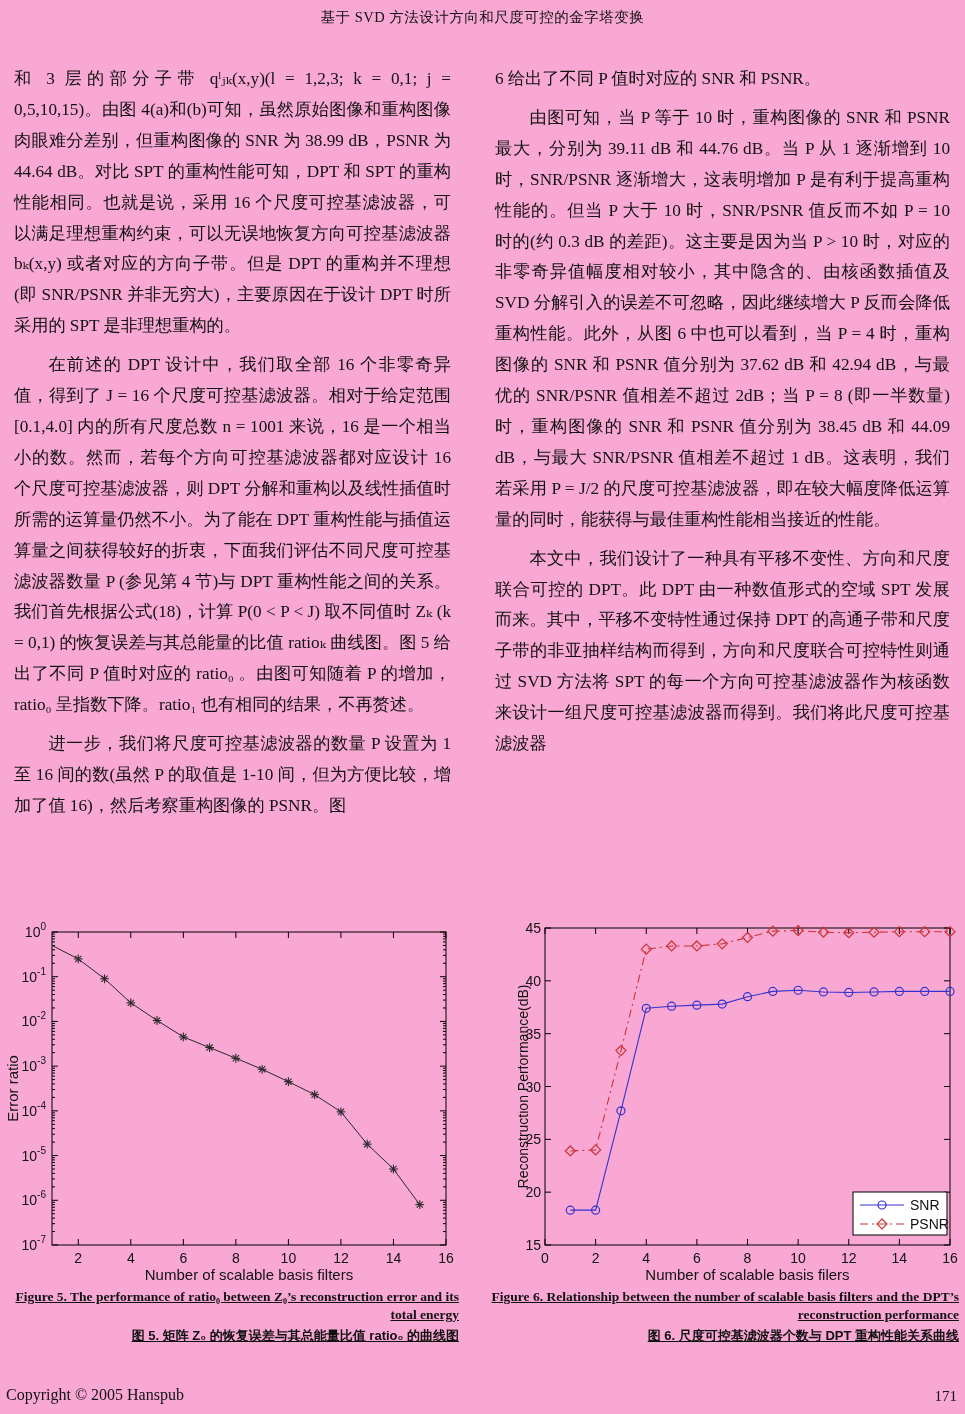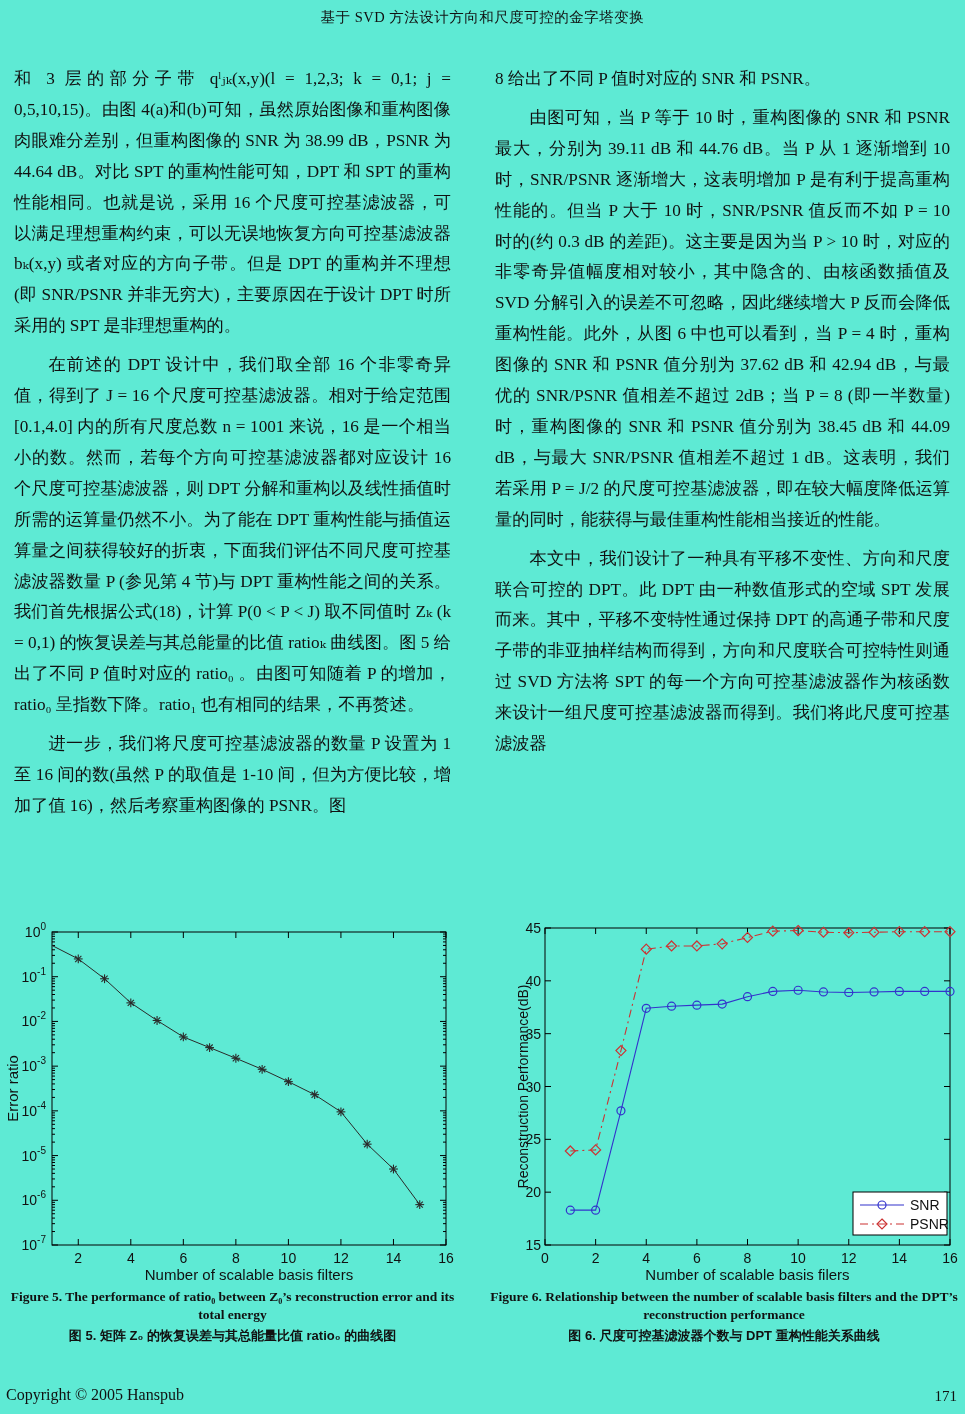--- a/index.html
+++ b/index.html
@@ -1,28 +1,28 @@
 <!DOCTYPE html>
 <html><head>
 <meta charset="utf-8">
 <style>
   html,body{margin:0;padding:0;background:#888;}
-  .page{position:relative;width:965px;height:1414px;background:#5eead4;overflow:hidden;
+  .page{position:relative;width:965px;height:1414px;background:#f9a8d4;overflow:hidden;
         font-family:"Liberation Serif","DejaVu Serif",serif;color:#111;}
   .header{position:absolute;top:8px;left:0;width:100%;text-align:center;
           font-size:14.5px;letter-spacing:0.5px;}
   .col{position:absolute;top:56px;font-size:17.2px;line-height:30.9px;text-align:justify;}
   .col-left{left:6px;width:453px;}
   .col-right{left:487px;width:471px;}
   .col p{margin:8px;text-align:justify;}
   .indent{text-indent:2em;}
   .section-heading{font-size:20px;font-weight:bold;margin:13px 0 11px 0;
                    font-family:"Liberation Sans","DejaVu Sans",sans-serif;}
   .figure{position:absolute;}
-  .caption{position:absolute;text-align:center;}
+  .caption{position:absolute;text-align:right;text-decoration:underline;}
   .caption .en{font-weight:bold;font-size:13.5px;line-height:17.5px;
                font-family:"Liberation Serif","DejaVu Serif",serif;}
   .caption .zh{font-weight:bold;font-size:13px;margin-top:4px;
                font-family:"Liberation Sans","DejaVu Sans",sans-serif;}
   .footer-left{position:absolute;left:6px;top:1386px;font-size:16px;}
   .footer-right{position:absolute;right:8px;top:1388px;font-size:15px;text-align:center;}
   svg text{font-family:"Liberation Sans","DejaVu Sans",sans-serif;fill:#111;}
 </style>
 </head>
 <body>
@@ -31,21 +31,21 @@
 
   <div class="header">基于 SVD 方法设计方向和尺度可控的金字塔变换</div>
 
   <div class="col col-left">
     <p>和 3 层的部分子带 qˡⱼₖ(x,y)(l = 1,2,3; k = 0,1; j = 0,5,10,15)。由图 4(a)和(b)可知，虽然原始图像和重构图像肉眼难分差别，但重构图像的 SNR 为 38.99 dB，PSNR 为 44.64 dB。对比 SPT 的重构性能可知，DPT 和 SPT 的重构性能相同。也就是说，采用 16 个尺度可控基滤波器，可以满足理想重构约束，可以无误地恢复方向可控基滤波器 bₖ(x,y) 或者对应的方向子带。但是 DPT 的重构并不理想(即 SNR/PSNR 并非无穷大)，主要原因在于设计 DPT 时所采用的 SPT 是非理想重构的。</p>
     <p class="indent">在前述的 DPT 设计中，我们取全部 16 个非零奇异值，得到了 J = 16 个尺度可控基滤波器。相对于给定范围 [0.1,4.0] 内的所有尺度总数 n = 1001 来说，16 是一个相当小的数。然而，若每个方向可控基滤波器都对应设计 16 个尺度可控基滤波器，则 DPT 分解和重构以及线性插值时所需的运算量仍然不小。为了能在 DPT 重构性能与插值运算量之间获得较好的折衷，下面我们评估不同尺度可控基滤波器数量 P (参见第 4 节)与 DPT 重构性能之间的关系。我们首先根据公式(18)，计算 P(0 &lt; P &lt; J) 取不同值时 Zₖ (k = 0,1) 的恢复误差与其总能量的比值 ratioₖ 曲线图。图 5 给出了不同 P 值时对应的 ratio₀ 。由图可知随着 P 的增加，ratio₀ 呈指数下降。ratio₁ 也有相同的结果，不再赘述。</p>
     <p class="indent">进一步，我们将尺度可控基滤波器的数量 P 设置为 1 至 16 间的数(虽然 P 的取值是 1-10 间，但为方便比较，增加了值 16)，然后考察重构图像的 PSNR。图</p>
   </div>
 
   <div class="col col-right">
-    <p>8 给出了不同 P 值时对应的 SNR 和 PSNR。</p>
+    <p>6 给出了不同 P 值时对应的 SNR 和 PSNR。</p>
     <p class="indent">由图可知，当 P 等于 10 时，重构图像的 SNR 和 PSNR 最大，分别为 39.11 dB 和 44.76 dB。当 P 从 1 逐渐增到 10 时，SNR/PSNR 逐渐增大，这表明增加 P 是有利于提高重构性能的。但当 P 大于 10 时，SNR/PSNR 值反而不如 P = 10 时的(约 0.3 dB 的差距)。这主要是因为当 P &gt; 10 时，对应的非零奇异值幅度相对较小，其中隐含的、由核函数插值及 SVD 分解引入的误差不可忽略，因此继续增大 P 反而会降低重构性能。此外，从图 6 中也可以看到，当 P = 4 时，重构图像的 SNR 和 PSNR 值分别为 37.62 dB 和 42.94 dB，与最优的 SNR/PSNR 值相差不超过 2dB；当 P = 8 (即一半数量)时，重构图像的 SNR 和 PSNR 值分别为 38.45 dB 和 44.09 dB，与最大 SNR/PSNR 值相差不超过 1 dB。这表明，我们若采用 P = J/2 的尺度可控基滤波器，即在较大幅度降低运算量的同时，能获得与最佳重构性能相当接近的性能。</p>
     <p class="indent">本文中，我们设计了一种具有平移不变性、方向和尺度联合可控的 DPT。此 DPT 由一种数值形式的空域 SPT 发展而来。其中，平移不变特性通过保持 DPT 的高通子带和尺度子带的非亚抽样结构而得到，方向和尺度联合可控特性则通过 SVD 方法将 SPT 的每一个方向可控基滤波器作为核函数来设计一组尺度可控基滤波器而得到。我们将此尺度可控基滤波器</p>
   </div>
 
   <svg id="fig5" class="figure" style="left:6px;top:920px;" width="452" height="364">
       <rect x="46" y="12" width="394" height="313" fill="none" stroke="#000" stroke-width="1"></rect>
       <line x1="72.26666666666667" y1="325" x2="72.26666666666667" y2="319" stroke="#000" stroke-width="1"></line>
       <line x1="72.26666666666667" y1="12" x2="72.26666666666667" y2="18" stroke="#000" stroke-width="1"></line>
       <text x="72.26666666666667" y="343" font-size="14" text-anchor="middle">2</text>
       <line x1="124.80000000000001" y1="325" x2="124.80000000000001" y2="319" stroke="#000" stroke-width="1"></line>

